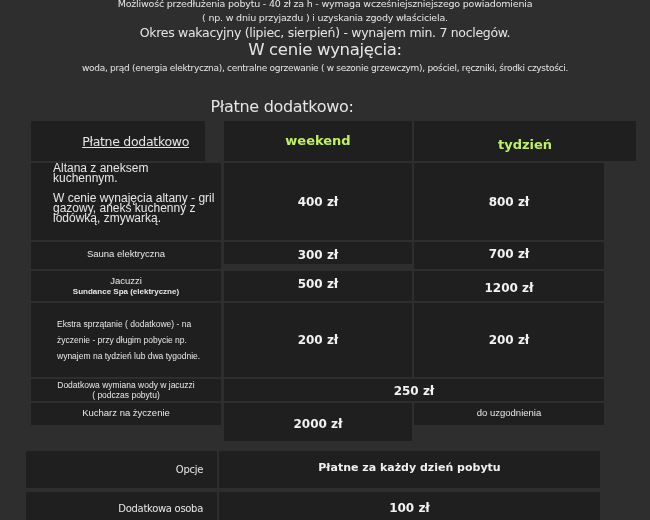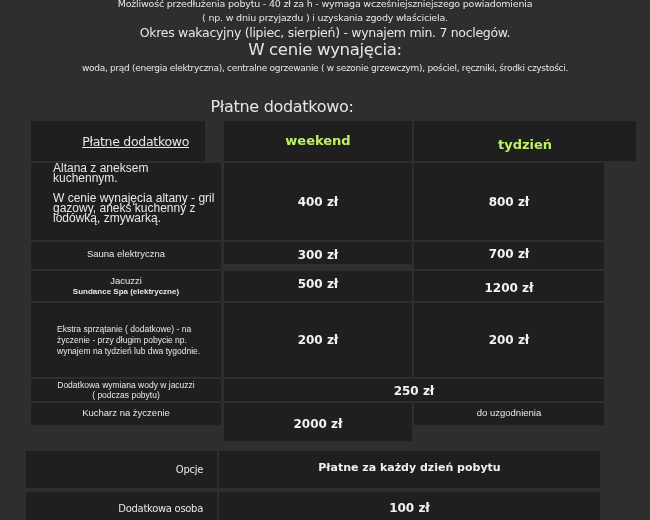--- a/index.html
+++ b/index.html
@@ -135,21 +135,21 @@
     <span class="block">Jacuzzi</span>
     <span class="small-bold">Sundance Spa (elektryczne)</span>
   </div>
   <div class="cell val" style="left:224px; top:271px; width:188px; height:30px; align-items:flex-start; padding-top:6px;">
     <span>500 zł</span>
   </div>
   <div class="cell val" style="left:414px; top:271px; width:190px; height:30px; padding-top:4px;">
     <span>1200 zł</span>
   </div>
 
-  <div class="cell lbl lbl-left" style="left:31px; top:303px; width:190px; height:74px; padding-left:26px; font-size:8.5px; line-height:11px;">
+  <div class="cell lbl lbl-left" style="left:31px; top:303px; width:190px; height:74px; padding-left:26px; font-size:8.5px; line-height:16px;">
     <span>Ekstra sprzątanie ( dodatkowe) - na życzenie - przy długim pobycie np. wynajem na tydzień lub dwa tygodnie.</span>
   </div>
   <div class="cell val" style="left:224px; top:303px; width:188px; height:74px;">
     <span>200 zł</span>
   </div>
   <div class="cell val" style="left:414px; top:303px; width:190px; height:74px;">
     <span>200 zł</span>
   </div>
 
   <div class="cell lbl stack" style="left:31px; top:379px; width:190px; height:22px; font-size:8.5px; line-height:10px;">

